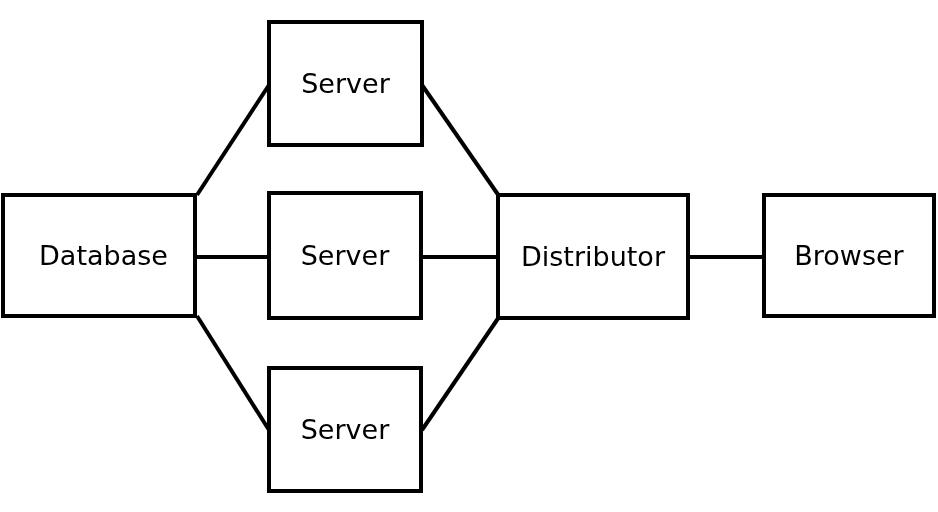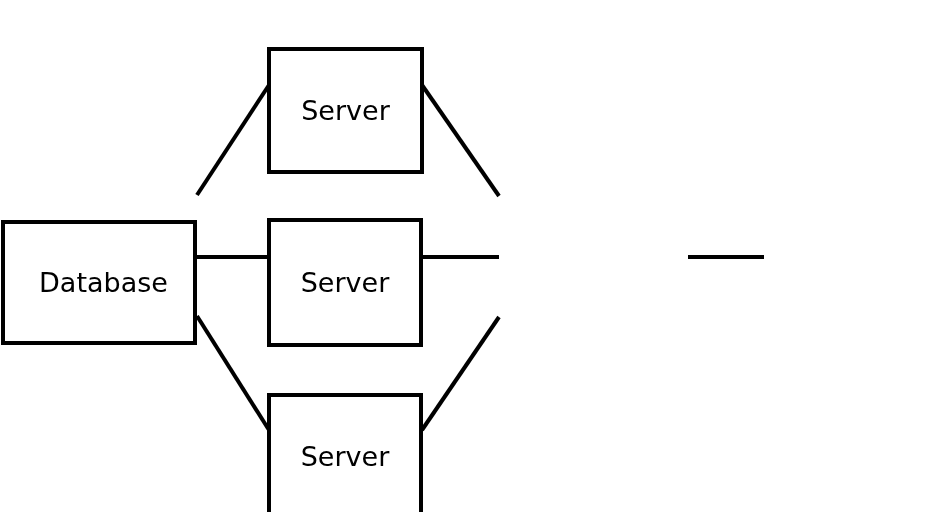--- a/index.html
+++ b/index.html
@@ -23,21 +23,20 @@
     height: 512px;
   }
   .node {
     position: absolute;
     box-sizing: border-box;
     border: 4px solid #000000;
     background: #ffffff;
     display: flex;
     align-items: center;
     justify-content: center;
-    margin-top: 27px;
   }
   .node .label {
     font-size: 27px;
     line-height: 1;
     color: #000000;
     white-space: nowrap;
   }
   .node-database    { left: 1px;   top: 193px; width: 196px; height: 125px; padding-left: 9px; }
   .node-server-top  { left: 267px; top: 20px;  width: 157px; height: 127px; }
   .node-server-mid  { left: 267px; top: 191px; width: 156px; height: 129px; }
@@ -76,15 +75,21 @@
   </div>
 
   <div class="node node-server-mid">
     <span class="label">Server</span>
   </div>
 
   <div class="node node-server-bot">
     <span class="label">Server</span>
   </div>
 
+  <div class="node node-distributor">
+    <span class="label">Distributor</span>
+  </div>
 
+  <div class="node node-browser">
+    <span class="label">Browser</span>
+  </div>
 
 </div>
 
 </body></html>

